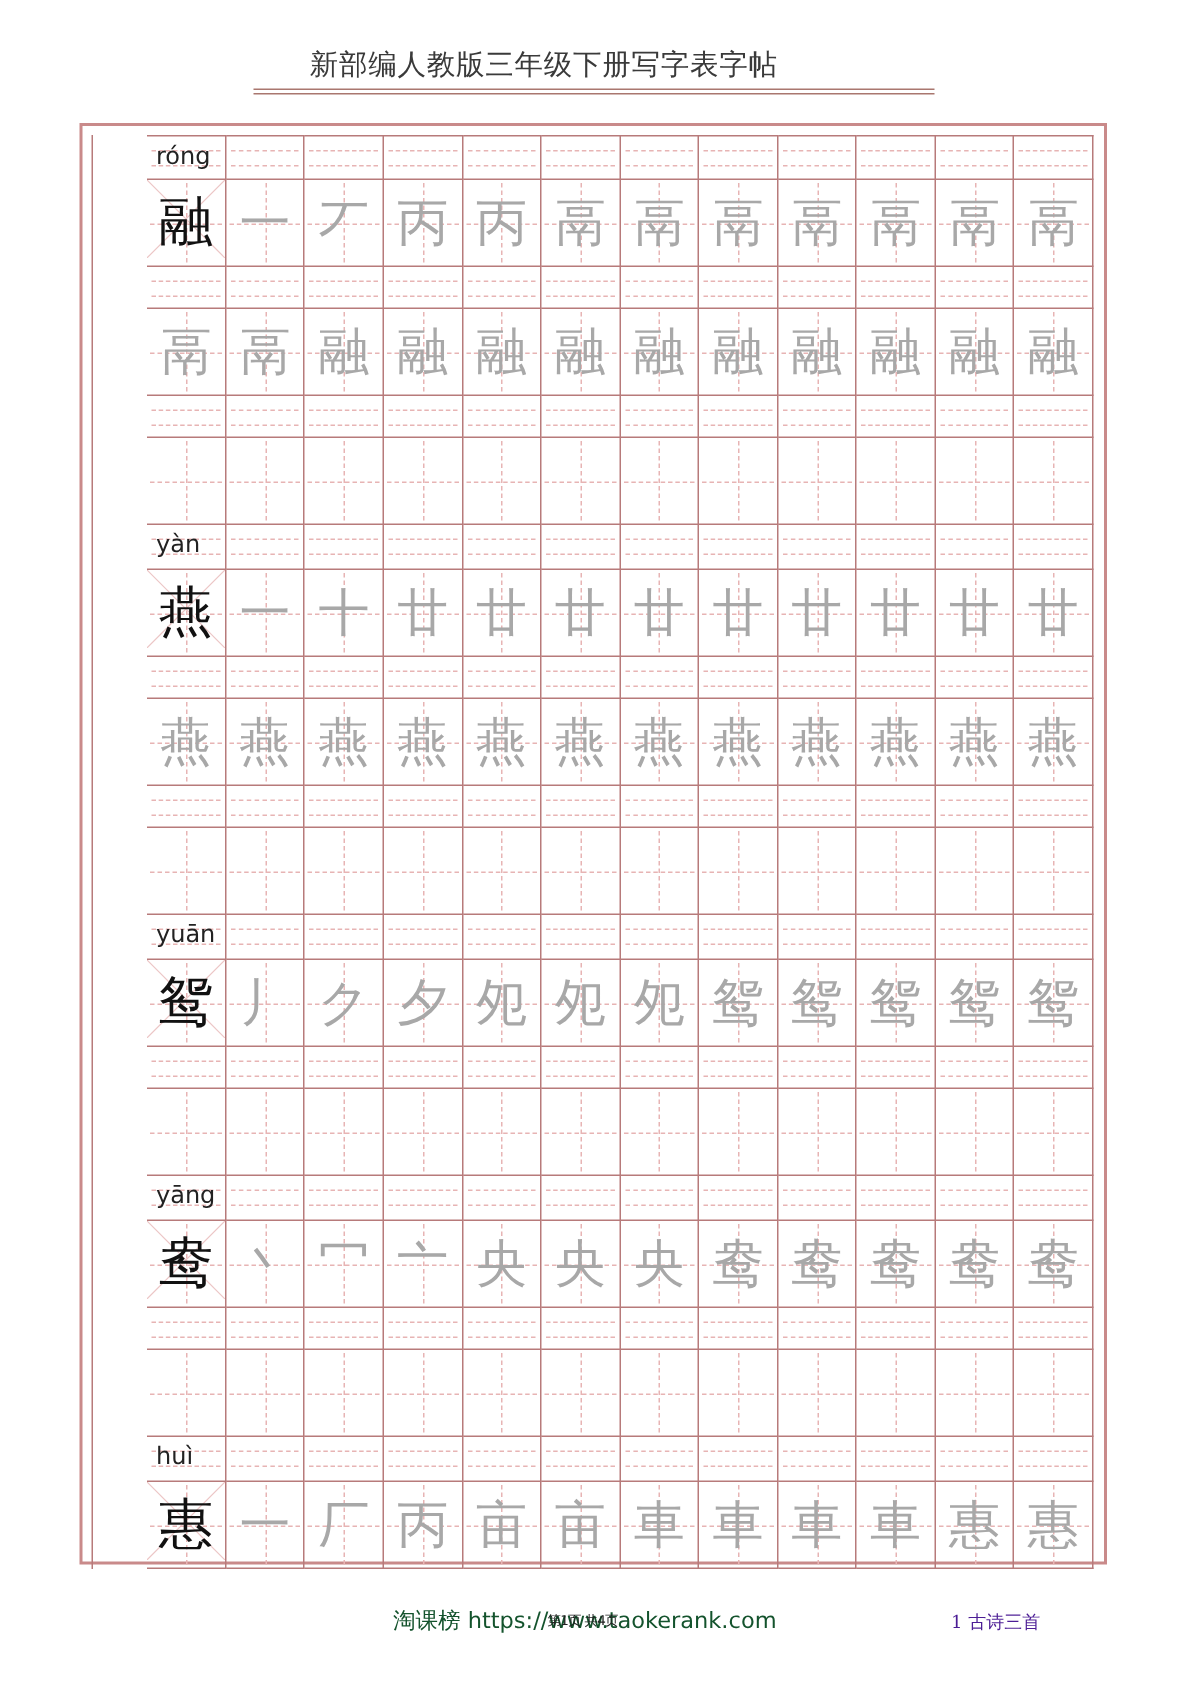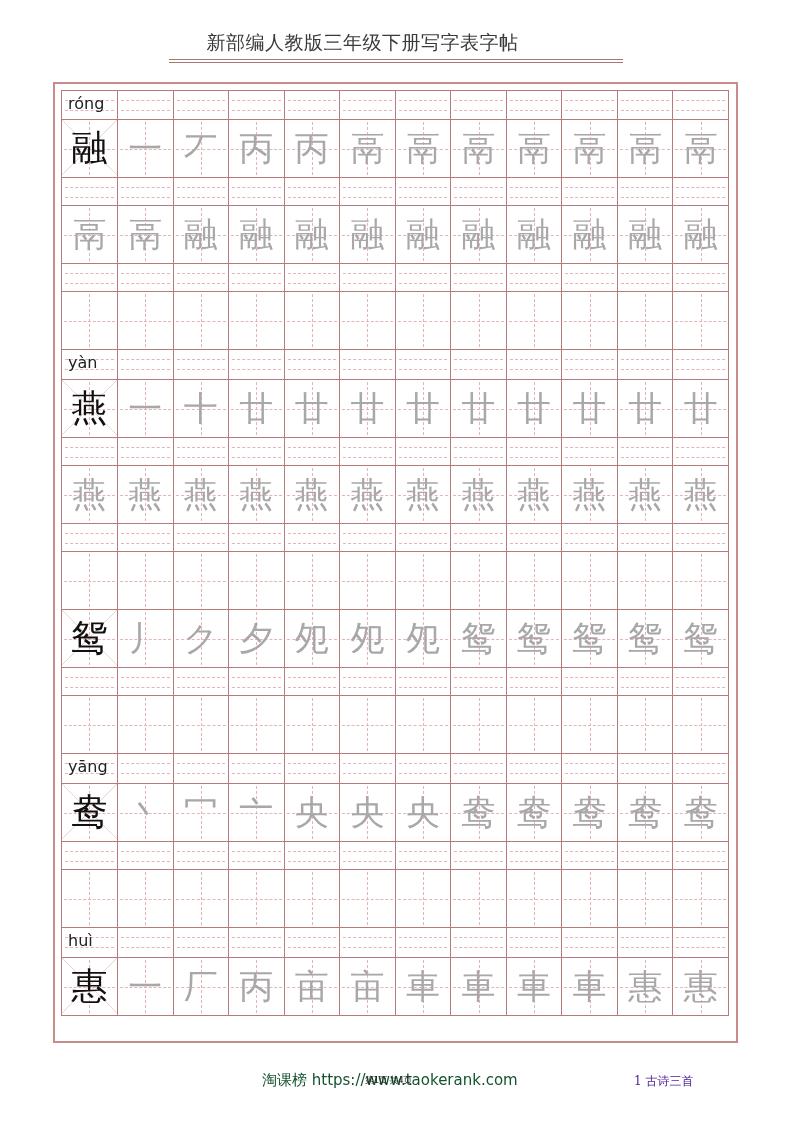--- a/index.html
+++ b/index.html
@@ -9,21 +9,21 @@
            font-size:19px; color:#3a3a3a; letter-spacing:0.5px;
            font-family:"DejaVu Sans", sans-serif; }
   .title-rule { position:absolute; left:169px; width:454px; height:1px; background:#a9776f; }
   .outer { position:absolute; left:53px; top:82px; width:685px; height:961px;
            border:2px solid #c98a8a; box-sizing:border-box; }
   .grid { position:absolute; left:61px; top:90px; width:668px; }
   .row { position:relative; display:flex; border-left:1px solid #b77a7a; }
   .cell { position:relative; box-sizing:border-box; border-right:1px solid #b77a7a;
           border-bottom:1px solid #b77a7a; }
   .row.first .cell { border-top:1px solid #b77a7a; }
-  .c0 { width:56px; }
+  .c0 { width:56px;margin-left:36px; }
   .cn { width:55.6px; }
   .pin { height:30px; }
   .big { height:58px; }
   .gap { height:28px; }
   
   .pin::before, .gap::before { content:""; position:absolute; left:3px; right:3px; top:9px;
         border-top:1px dashed #e7b4b4; }
   .pin::after, .gap::after { content:""; position:absolute; left:3px; right:3px; top:19px;
         border-top:1px dashed #e7b4b4; }
   
@@ -324,20 +324,36 @@
       <div class="cell cn big"></div>
       <div class="cell cn big"></div>
       <div class="cell cn big"></div>
       <div class="cell cn big"></div>
       <div class="cell cn big"></div>
       <div class="cell cn big"></div>
       <div class="cell cn big"></div>
       <div class="cell cn big"></div>
     </div>
     <div class="row">
+      <div class="cell c0 pin">
+        <span class="pinyin">yuān</span>
+      </div>
+      <div class="cell cn pin"></div>
+      <div class="cell cn pin"></div>
+      <div class="cell cn pin"></div>
+      <div class="cell cn pin"></div>
+      <div class="cell cn pin"></div>
+      <div class="cell cn pin"></div>
+      <div class="cell cn pin"></div>
+      <div class="cell cn pin"></div>
+      <div class="cell cn pin"></div>
+      <div class="cell cn pin"></div>
+      <div class="cell cn pin"></div>
+    </div>
+    <div class="row">
       <div class="cell c0 big">
         <svg class="diag" viewBox="0 0 100 100" preserveAspectRatio="none">
           <path d="M0 0 L100 100" stroke="#ecc6c6" stroke-width="0.8" vector-effect="non-scaling-stroke" fill="none"></path>
           <path d="M100 0 L0 100" stroke="#ecc6c6" stroke-width="0.8" vector-effect="non-scaling-stroke" fill="none"></path>
         </svg>
         <span class="model">鸳</span>
       </div>
       <div class="cell cn big">
         <span class="trace">丿</span>
       </div>

